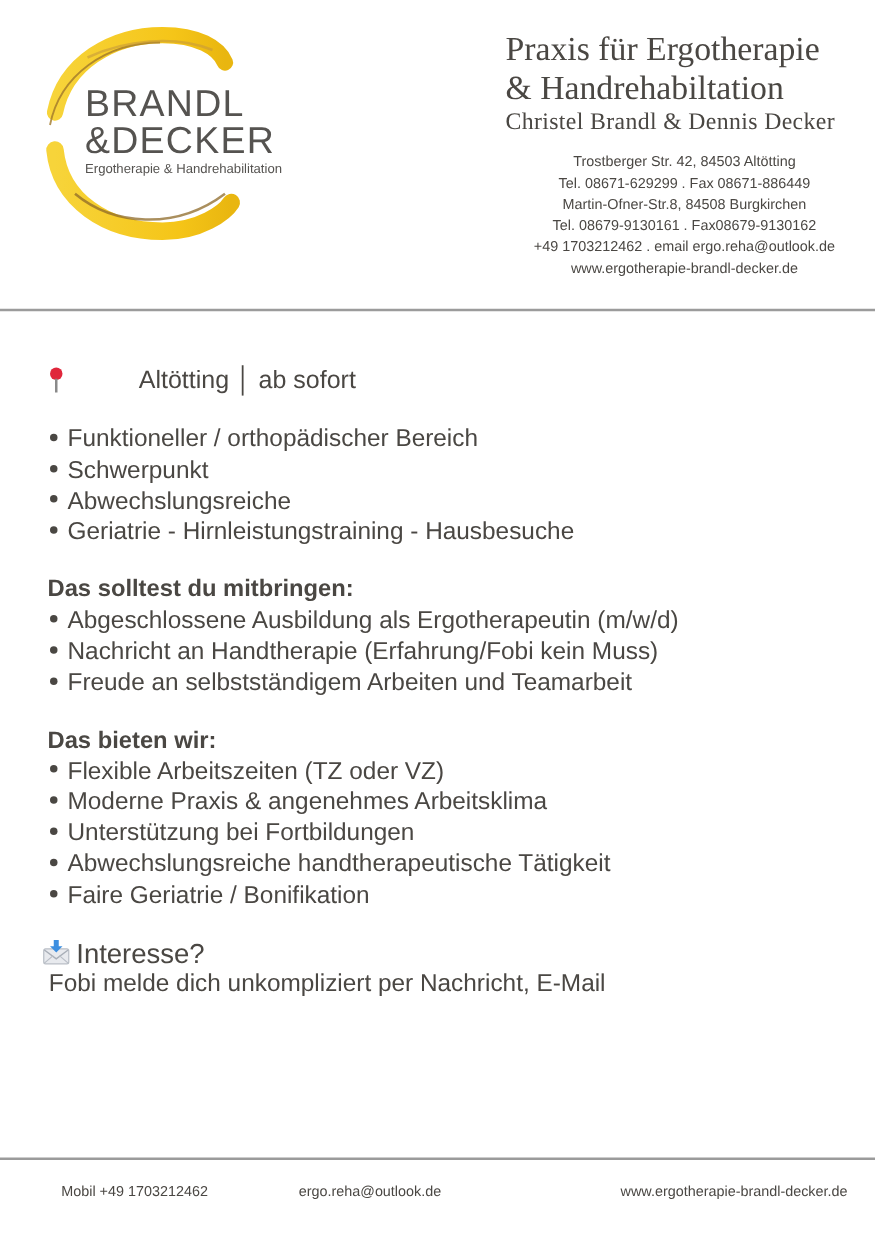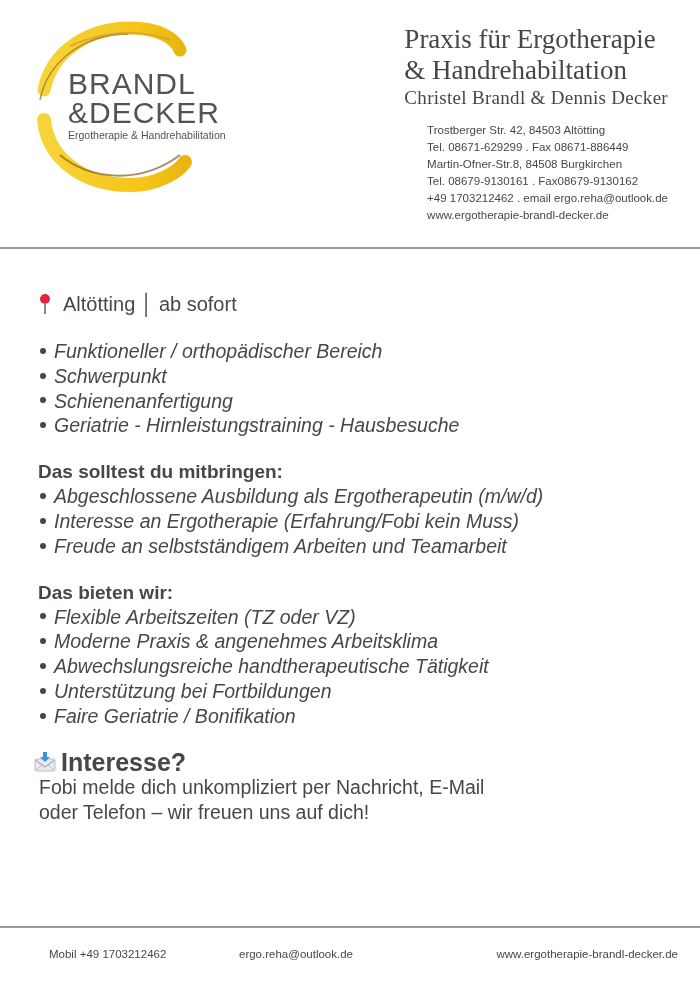--- a/index.html
+++ b/index.html
@@ -20,40 +20,40 @@
     }
 
     .practice { position: absolute; right: 32px; top: 24px; text-align: left; }
     .practice-title {
       font-family: "Liberation Serif", "DejaVu Serif", serif; font-size: 27px; line-height: 31px; color: #4a4743;
     }
     .practice-owners {
       font-family: "Liberation Serif", "DejaVu Serif", serif; font-size: 19px; line-height: 24px; color: #4a4743; letter-spacing: 0.3px;
     }
 
-    .contact { position: absolute; right: 32px; top: 122px; text-align: left; font-size: 11.5px; line-height: 17px; color: #4a4743; }
+    .contact { position: absolute; right: 32px; top: 122px; text-align: center; font-size: 11.5px; line-height: 17px; color: #4a4743; }
 
     .divider { position: absolute; left: 0; width: 700px; height: 2px; background: #9b9b9b; }
     .divider.top { top: 247px; }
     .divider.bottom { top: 926px; height: 1.5px; }
 
     .main { position: absolute; left: 32px; top: 270px; width: 640px; }
     .job-title { font-size: 27px; font-weight: bold; color: #4a4743; line-height: 40px; letter-spacing: -0.2px; }
-    .location { margin-top: 20px; font-size: 20px; line-height: 28px; display: flex; align-items: center; color: #4a4743; padding-left: 5px; }
+    .location { margin-top: 20px; font-size: 20px; line-height: 28px; display: flex; align-items: center; color: #4a4743; padding-left: 5px; gap: 48px; }
     .pin { display: inline-block; width: 16px; height: 22px; position: relative; margin-right: 10px; }
     .pin .head { position: absolute; left: 3px; top: 1px; width: 10px; height: 10px; border-radius: 50%; background: #e0263b; }
     .pin .needle { position: absolute; left: 7px; top: 10px; width: 2px; height: 11px; background: #8a8a8a; }
 
     .section { margin-top: 21px; padding-left: 6px; }
     .section-heading { font-size: 19px; font-weight: bold; line-height: 25px; color: #4a4743; }
-    .section-list { list-style: none; font-style: italic; }
+    .section-list { list-style: none; }
     .section-list li { font-size: 19.5px; line-height: 24.8px; color: #4a4743; padding-left: 2px; white-space: nowrap; }
     .section-list li .bullet { display: inline-block; width: 6px; height: 6px; border-radius: 50%; background: #4a4743; margin-right: 8px; vertical-align: middle; position: relative; top: -2px; }
 
-    .interest-heading { display: flex; align-items: center; font-size: 25px; font-weight: bold; line-height: 25px; margin-left: -4px; }
+    .interest-heading { display: flex; align-items: center; font-size: 22px; font-weight: normal; line-height: 25px; margin-left: -4px; }
     .mail-icon { width: 22px; height: 20px; margin-right: 5px; position: relative; }
     .interest-text { font-size: 19.5px; line-height: 25px; padding-left: 1px; }
 
     .footer { position: absolute; top: 948px; left: 0; width: 700px; font-size: 11.5px; color: #4a4743; }
     .footer span { position: absolute; white-space: nowrap; }
     .f-mobile { left: 49px; }
     .f-email { left: 239px; }
     .f-web { right: 22px; }
   </style>
 </head>
@@ -107,58 +107,57 @@
         <span class="head"></span>
         <span class="needle"></span>
       </span>
     <span>Altötting │ ab sofort</span>
   </div>
 
   <div class="section">
     <ul class="section-list">
       <li><span class="bullet"></span><span>Funktioneller / orthopädischer Bereich</span></li>
       <li><span class="bullet"></span><span>Schwerpunkt</span></li>
-      <li><span class="bullet"></span><span>Schienenanfertigung</span></li>
+      <li><span class="bullet"></span><span>Abwechslungsreiche</span></li>
       <li><span class="bullet"></span><span>Geriatrie - Hirnleistungstraining - Hausbesuche</span></li>
     </ul>
   </div>
 
   <div class="section">
     <div class="section-heading">Das solltest du mitbringen:</div>
     <ul class="section-list">
       <li><span class="bullet"></span><span>Abgeschlossene Ausbildung als Ergotherapeutin (m/w/d)</span></li>
-      <li><span class="bullet"></span><span>Interesse an Ergotherapie (Erfahrung/Fobi kein Muss)</span></li>
+      <li><span class="bullet"></span><span>Nachricht an Handtherapie (Erfahrung/Fobi kein Muss)</span></li>
       <li><span class="bullet"></span><span>Freude an selbstständigem Arbeiten und Teamarbeit</span></li>
     </ul>
   </div>
 
   <div class="section">
     <div class="section-heading">Das bieten wir:</div>
     <ul class="section-list">
       <li><span class="bullet"></span><span>Flexible Arbeitszeiten (TZ oder VZ)</span></li>
       <li><span class="bullet"></span><span>Moderne Praxis &amp; angenehmes Arbeitsklima</span></li>
+      <li><span class="bullet"></span><span>Unterstützung bei Fortbildungen</span></li>
       <li><span class="bullet"></span><span>Abwechslungsreiche handtherapeutische Tätigkeit</span></li>
-      <li><span class="bullet"></span><span>Unterstützung bei Fortbildungen</span></li>
       <li><span class="bullet"></span><span>Faire Geriatrie / Bonifikation</span></li>
     </ul>
   </div>
 
   <div class="section">
     <div class="interest-heading">
       <svg class="mail-icon" viewBox="0 0 22 20">
         <rect x="1" y="7" width="20" height="12" rx="1.5" fill="#e8eaee" stroke="#b9bec6" stroke-width="1"></rect>
         <path d="M1.5,8 L11,15 L20.5,8" fill="none" stroke="#a9afb8" stroke-width="1.2"></path>
         <path d="M1.5,18.5 L8.5,12.5 M20.5,18.5 L13.5,12.5" fill="none" stroke="#b9bec6" stroke-width="1"></path>
         <rect x="9" y="0" width="4" height="6" fill="#3d8fe0"></rect>
         <path d="M6,5 L16,5 L11,10 Z" fill="#3d8fe0"></path>
       </svg>
       <span>Interesse?</span>
     </div>
     <div class="interest-text">Fobi melde dich unkompliziert per Nachricht, E-Mail</div>
-    <div class="interest-text">oder Telefon – wir freuen uns auf dich!</div>
   </div>
 </div>
 
 <div class="divider bottom"></div>
 
 <div class="footer">
   <span class="f-mobile">Mobil +49 1703212462</span>
   <span class="f-email">ergo.reha@outlook.de</span>
   <span class="f-web">www.ergotherapie-brandl-decker.de</span>
 </div>

